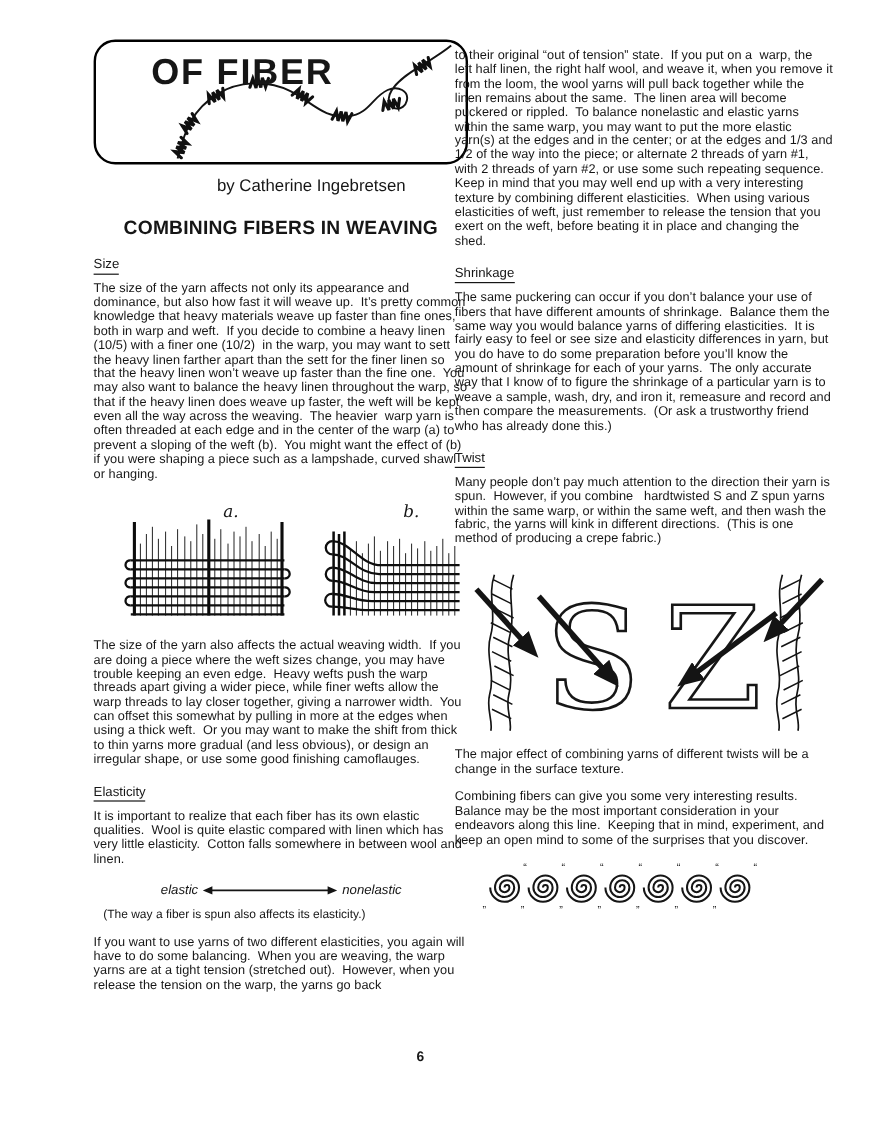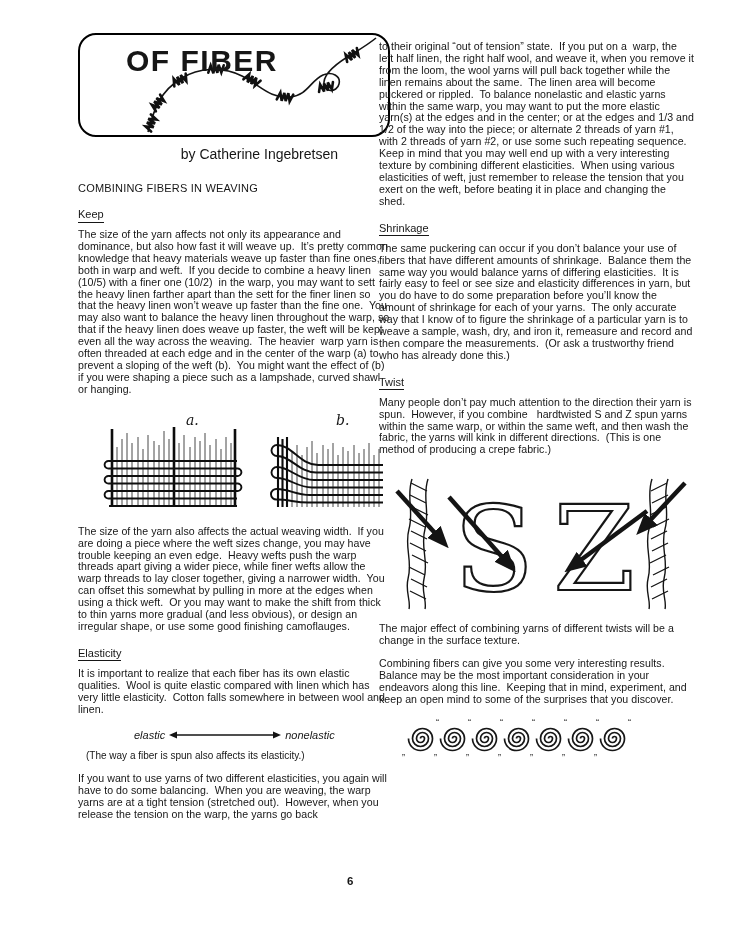--- a/index.html
+++ b/index.html
@@ -3,21 +3,21 @@
 <meta charset="utf-8">
 <style>
   html,body{margin:0;padding:0;background:#ffffff;}
   .page{
     position:relative;width:731px;height:949px;background:#fff;
     font-family:"Liberation Sans",sans-serif;color:#161616;overflow:hidden;
   }
   .col-left{position:absolute;left:36px;top:33px;width:312px;margin-left:42px;}
   .col-right{position:absolute;left:379px;top:41px;width:315px;}
   p{margin:0 0 11px 0;font-size:10.6px;line-height:11.9px;letter-spacing:0.05px;white-space:pre-wrap;}
-  .article-heading{font-size:11px;font-weight:normal;margin:20px 0 11px 0;letter-spacing:0.2px;}
+  .article-heading{font-size:16px;font-weight:bold;margin:20px 0 11px 0;letter-spacing:0.2px;text-align:center;}
   .section-heading{font-size:11px;font-weight:normal;margin:14px 0 9px 0;}
   .section-heading .u{border-bottom:1px solid #161616;padding-bottom:1.5px;}
   
   .masthead-box{position:relative;height:100px;border:2px solid #000;border-radius:18px;}
   .masthead-title{position:absolute;left:46px;top:9px;font-size:30px;font-weight:bold;letter-spacing:1.5px;}
   .masthead-box svg{position:absolute;left:0;top:0;}
   .byline{margin:9px 52px 0 0;text-align:right;font-size:14px;}
   
   .weave-figure{margin:4px 0 3px 0;}
   .fig-label{font-family:"DejaVu Serif",serif;font-style:italic;font-size:14px;fill:#161616;}
@@ -65,21 +65,21 @@
         <use href="#coil" transform="translate(246,52) rotate(-15)"></use>
         <use href="#coil" transform="translate(272,20) rotate(-35)"></use>
       </svg>
       <div class="masthead-title">OF FIBER</div>
     </div>
     <div class="byline">by Catherine Ingebretsen</div>
 
     <div class="article-heading">COMBINING FIBERS IN WEAVING</div>
 
 
-    <div class="section-heading"><span class="u">Keep</span></div>
+    <div class="section-heading"><span class="u">Size</span></div>
     <p>The size of the yarn affects not only its appearance and dominance, but also how fast it will weave up.  It’s pretty common knowledge that heavy materials weave up faster than fine ones, both in warp and weft.  If you decide to combine a heavy linen (10/5) with a finer one (10/2)  in the warp, you may want to sett the heavy linen farther apart than the sett for the finer linen so that the heavy linen won’t weave up faster than the fine one.  You may also want to balance the heavy linen throughout the warp, so that if the heavy linen does weave up faster, the weft will be kept even all the way across the weaving.  The heavier  warp yarn is often threaded at each edge and in the center of the warp (a) to prevent a sloping of the weft (b).  You might want the effect of (b) if you were shaping a piece such as a lampshade, curved shawl or hanging.</p>
 
     <svg class="weave-figure" width="312" height="108" viewBox="0 0 312 108">
 
       <g>
         <path d="M39,36 V96 M44,28 V96 M49,22 V96 M54,32 V96 M60,26 V96 M65,38 V96 M70,24 V96 M76,30 V96 M81,34 V96 M86,20 V96 M91,28 V96 M101,32 V96 M106,24 V96 M112,36 V96 M117,26 V96 M122,30 V96 M127,22 V96 M132,34 V96 M138,28 V96 M143,38 V96 M148,26 V96 M153,32 V96" stroke="#1a1a1a" stroke-width="0.8" fill="none"></path>
         <path d="M34,18 V96 M96,16 V96 M157,18 V96" stroke="#0c0c0c" stroke-width="2.6" fill="none"></path>
         <path d="M31,50 H159 M31,57.5 H159 M31,65 H159 M31,72.5 H159 M31,80 H159 M31,87.5 H159 M31,95 H159" stroke="#0e0e0e" stroke-width="1.9" fill="none"></path>
         <path d="M31,50 A3.8,3.8 0 1 0 31,57.5 M31,65 A3.8,3.8 0 1 0 31,72.5 M31,80 A3.8,3.8 0 1 0 31,87.5" stroke="#0e0e0e" stroke-width="1.9" fill="none"></path>
         <path d="M159,57.5 A3.8,3.8 0 1 1 159,65 M159,72.5 A3.8,3.8 0 1 1 159,80" stroke="#0e0e0e" stroke-width="1.9" fill="none"></path>

